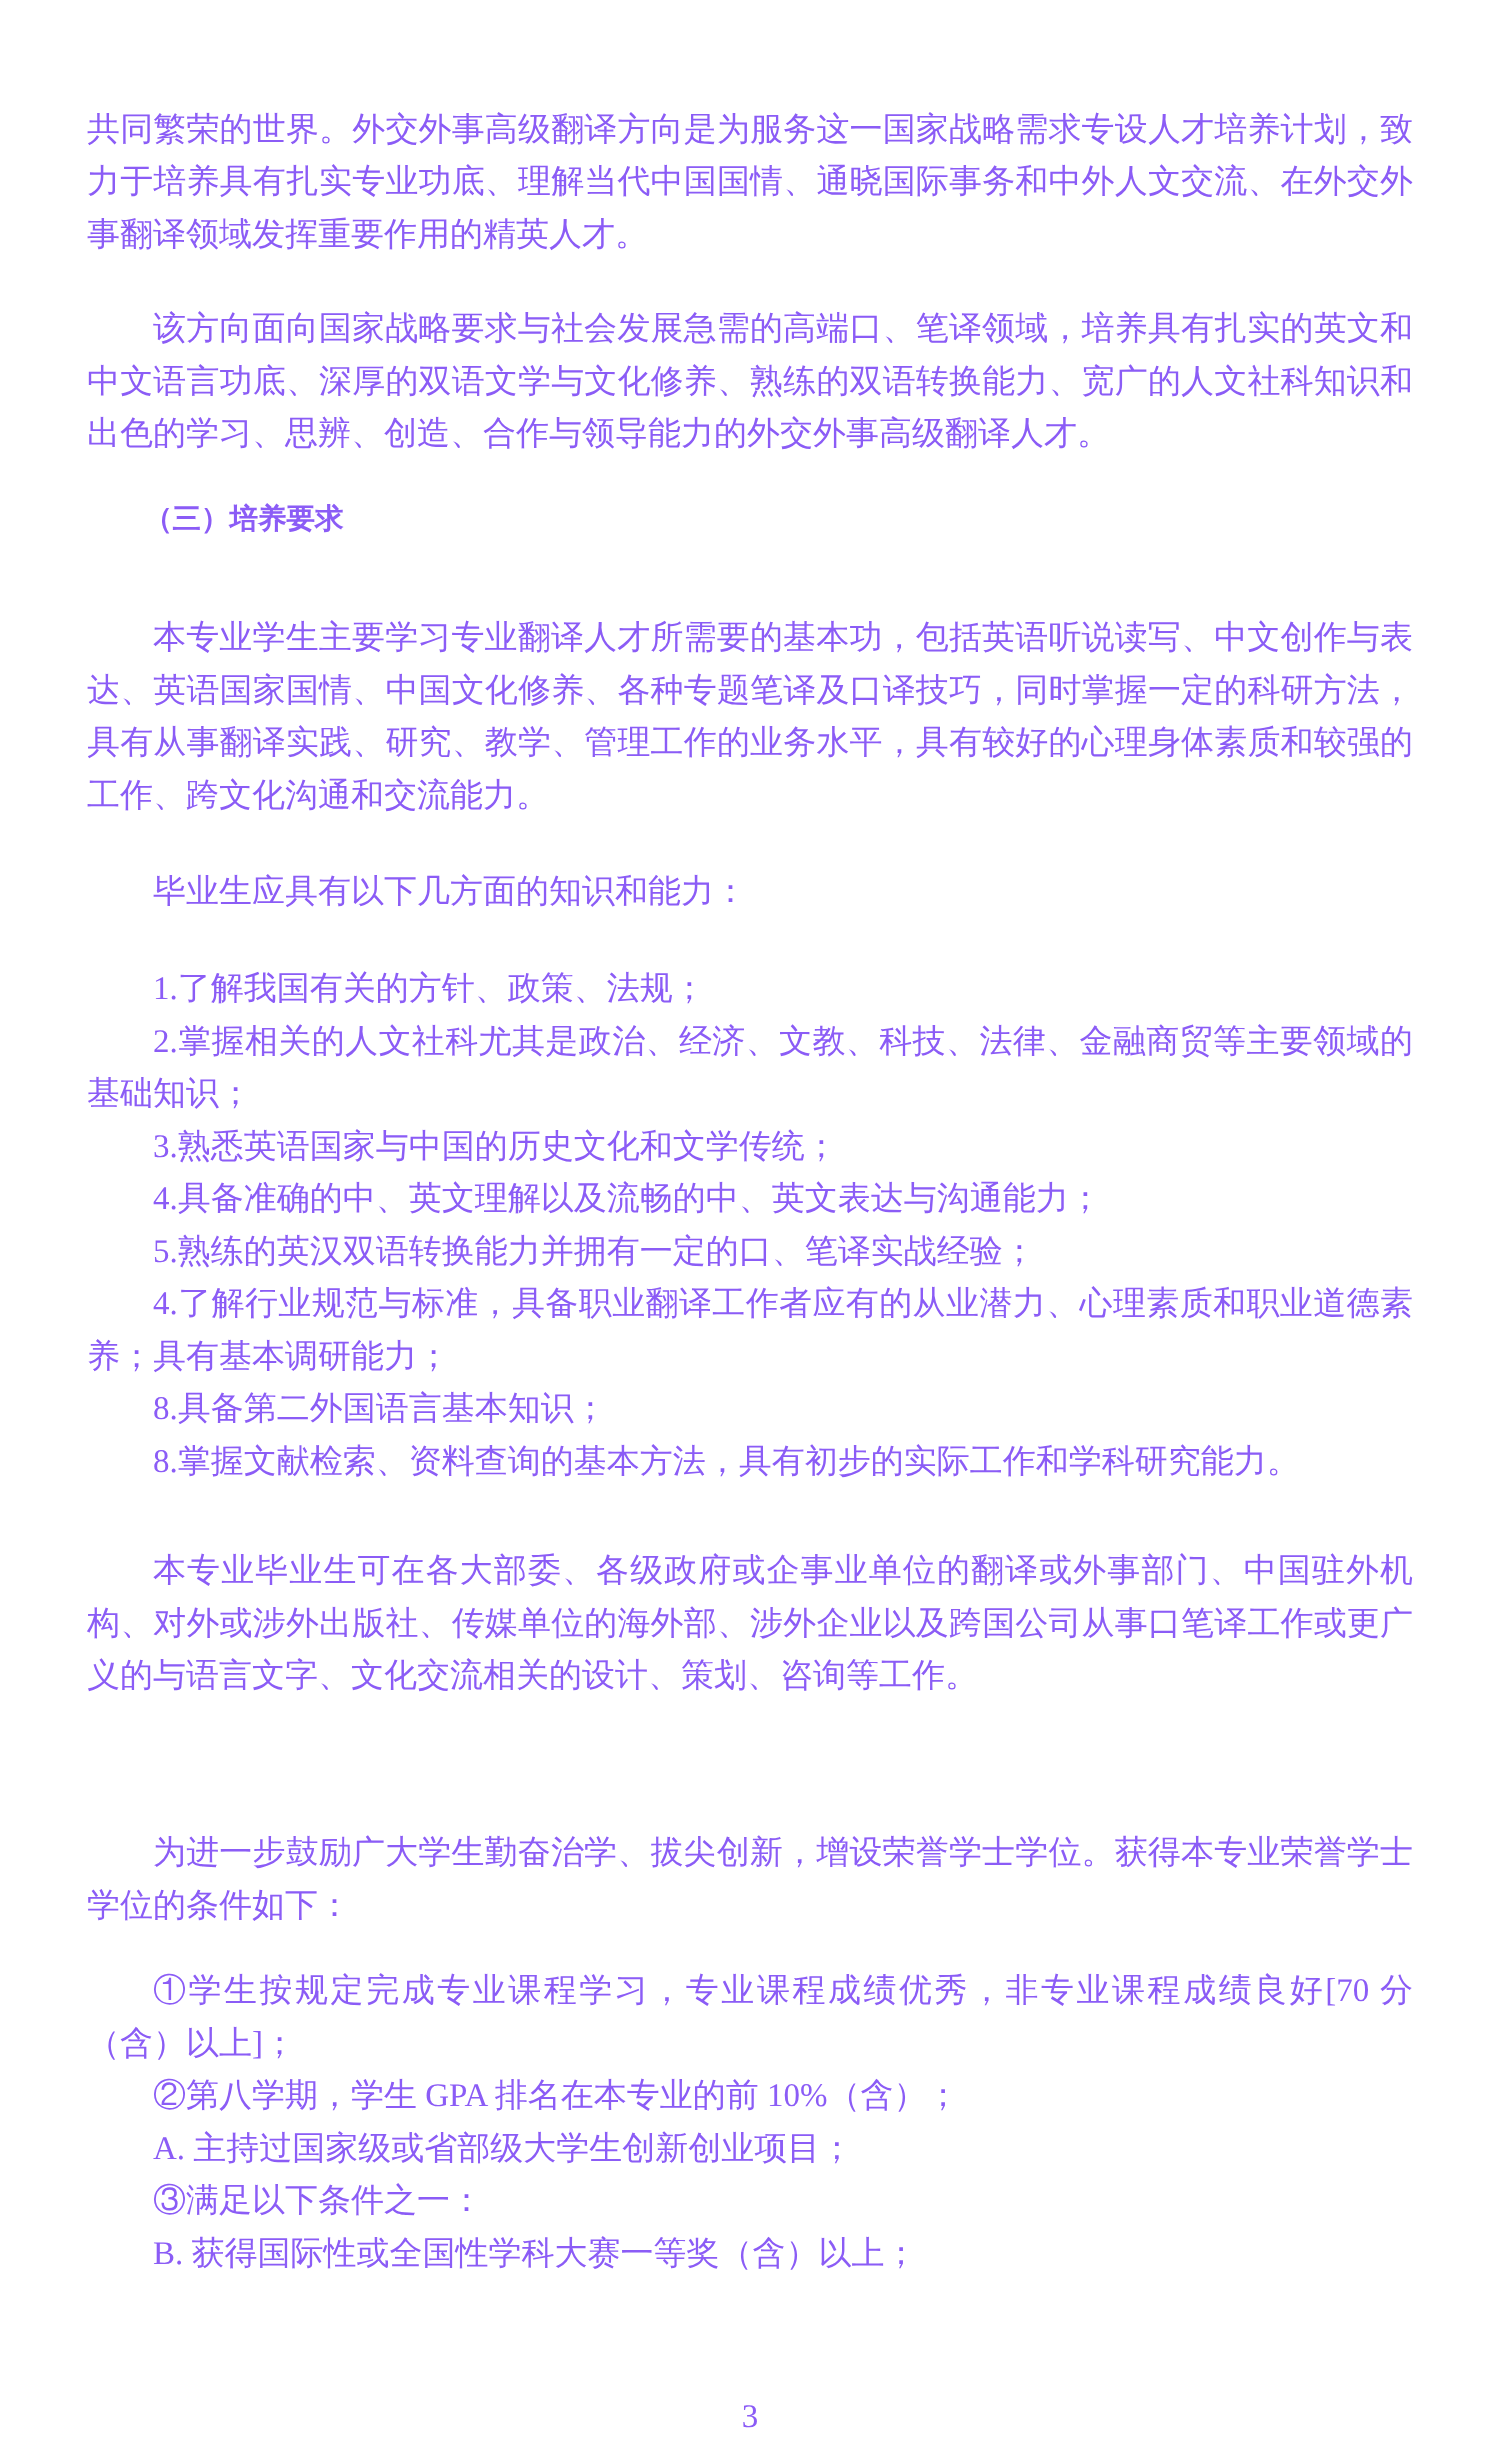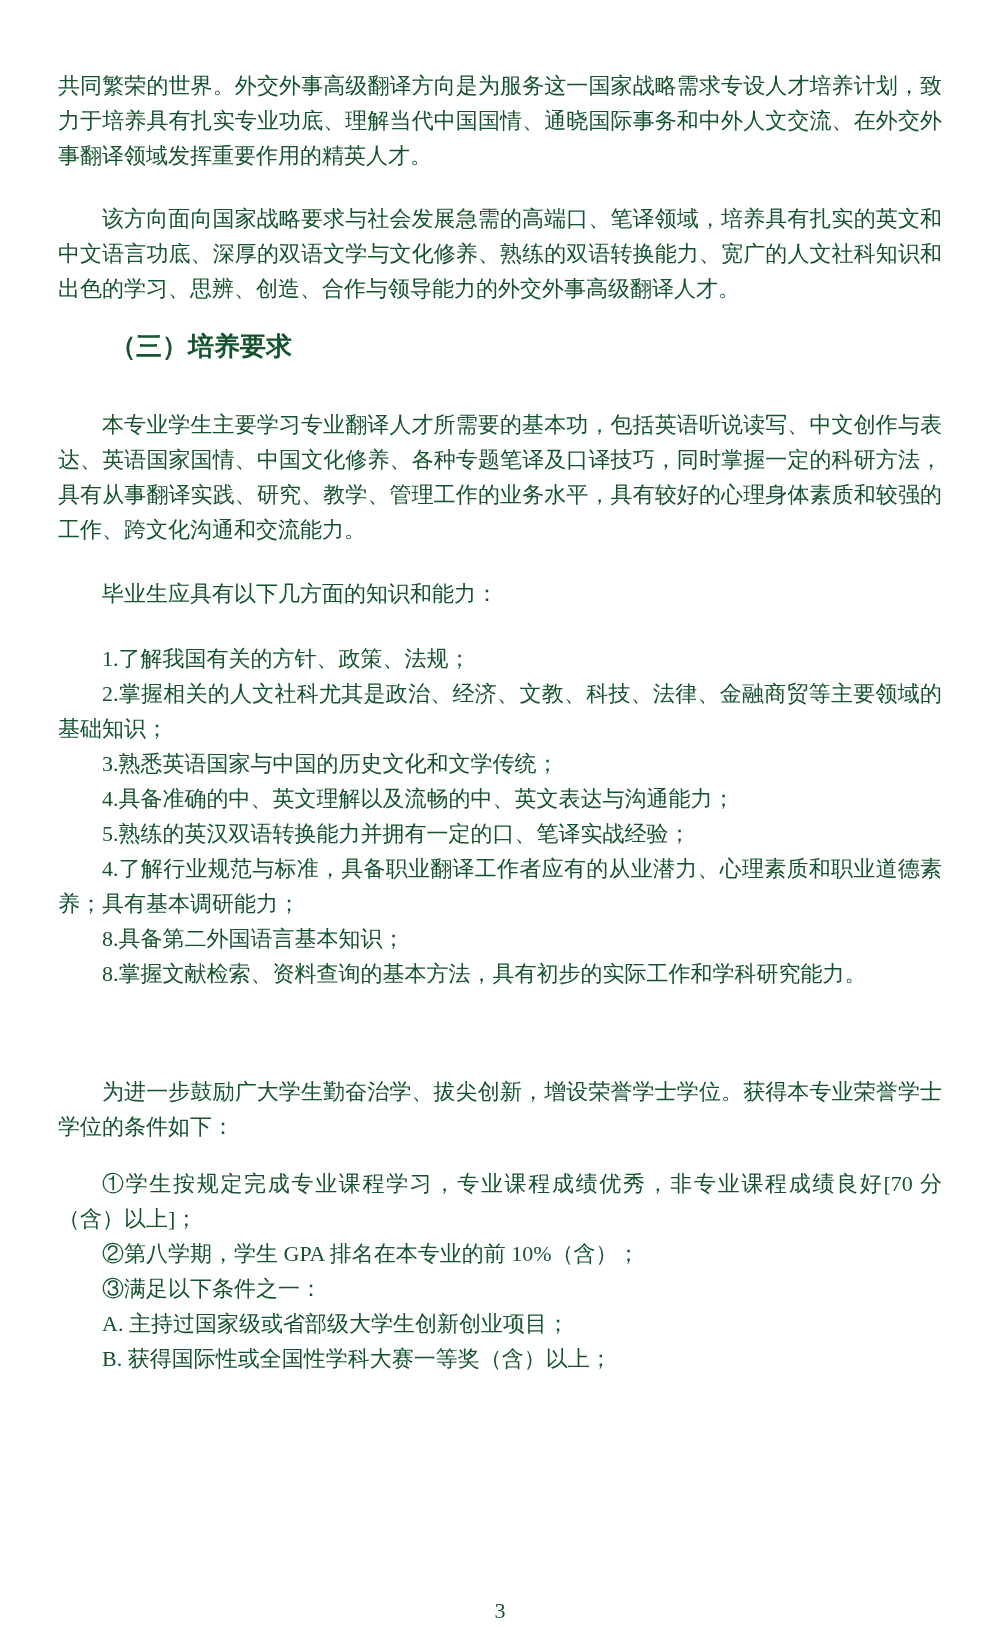--- a/index.html
+++ b/index.html
@@ -10,34 +10,34 @@
   .page {
     position: relative;
     width: 1000px;
     height: 1630px;
     background: #ffffff;
     box-sizing: border-box;
     padding: 68px 58px 0 58px;
     font-family: "Liberation Serif", "DejaVu Serif", serif;
     font-size: 22px;
     line-height: 35px;
-    color: #14532d;
+    color: #8b5cf6;
     text-align: justify;
     overflow: hidden;
   }
   .para {
     margin: 0;
     text-indent: 2em;
   }
   .no-indent {
     text-indent: 0;
   }
   .heading {
     margin: 0;
-    font-size: 26px;
+    font-size: 19px;
     font-weight: bold;
     text-indent: 2em;
     line-height: 40px;
     text-align: left;
   }
   .item {
     margin: 0;
     text-indent: 2em;
   }
   .page-number {
@@ -67,24 +67,25 @@
 
   <p class="item" style="margin-top:30px">1.了解我国有关的方针、政策、法规；</p>
   <p class="item">2.掌握相关的人文社科尤其是政治、经济、文教、科技、法律、金融商贸等主要领域的基础知识；</p>
   <p class="item">3.熟悉英语国家与中国的历史文化和文学传统；</p>
   <p class="item">4.具备准确的中、英文理解以及流畅的中、英文表达与沟通能力；</p>
   <p class="item">5.熟练的英汉双语转换能力并拥有一定的口、笔译实战经验；</p>
   <p class="item">4.了解行业规范与标准，具备职业翻译工作者应有的从业潜力、心理素质和职业道德素养；具有基本调研能力；</p>
   <p class="item">8.具备第二外国语言基本知识；</p>
   <p class="item">8.掌握文献检索、资料查询的基本方法，具有初步的实际工作和学科研究能力。</p>
 
+  <p class="para" style="margin-top:38px">本专业毕业生可在各大部委、各级政府或企事业单位的翻译或外事部门、中国驻外机构、对外或涉外出版社、传媒单位的海外部、涉外企业以及跨国公司从事口笔译工作或更广义的与语言文字、文化交流相关的设计、策划、咨询等工作。</p>
 
   <p class="para" style="margin-top:83px">为进一步鼓励广大学生勤奋治学、拔尖创新，增设荣誉学士学位。获得本专业荣誉学士学位的条件如下：</p>
 
   <p class="item" style="margin-top:22px">①学生按规定完成专业课程学习，专业课程成绩优秀，非专业课程成绩良好[70 分（含）以上]；</p>
   <p class="item">②第八学期，学生 GPA 排名在本专业的前 10%（含）；</p>
+  <p class="item">A. 主持过国家级或省部级大学生创新创业项目；</p>
   <p class="item">③满足以下条件之一：</p>
-  <p class="item">A. 主持过国家级或省部级大学生创新创业项目；</p>
   <p class="item">B. 获得国际性或全国性学科大赛一等奖（含）以上；</p>
 
   <div class="page-number">3</div>
 
 </div>
 
 </body></html>

